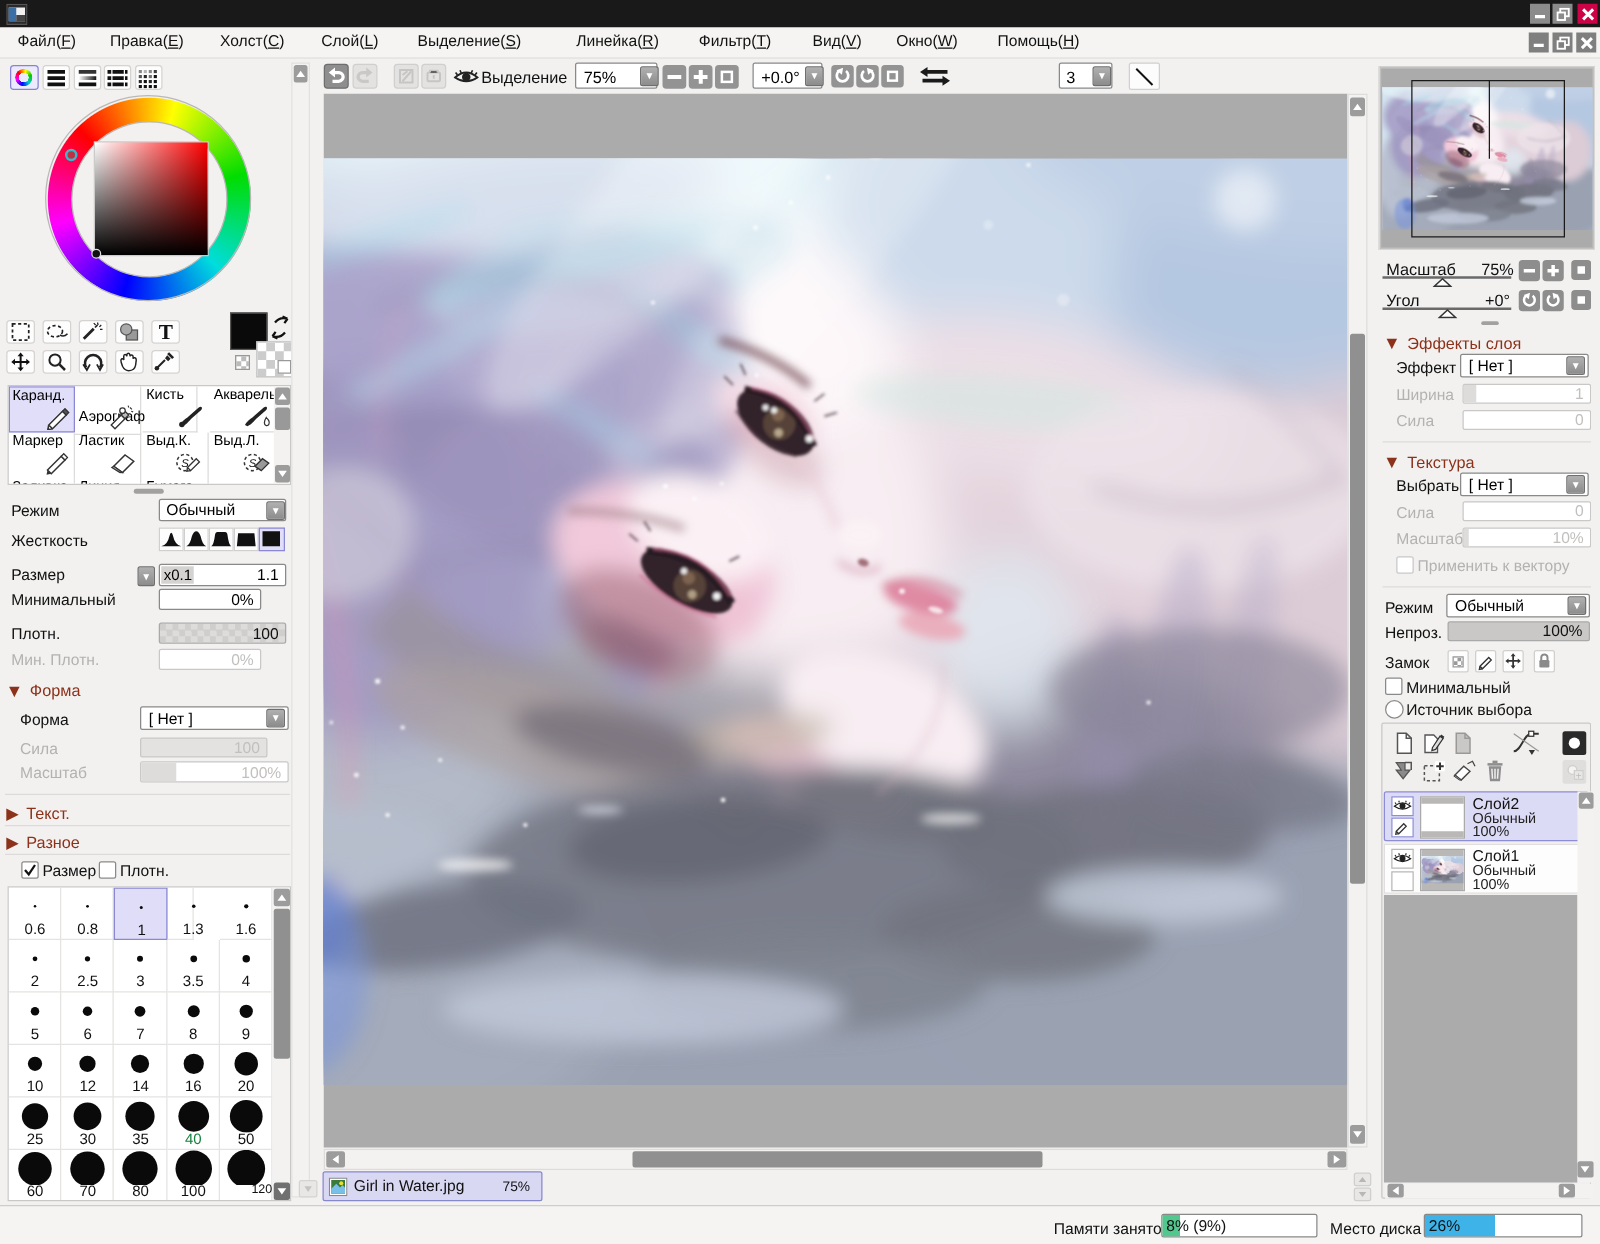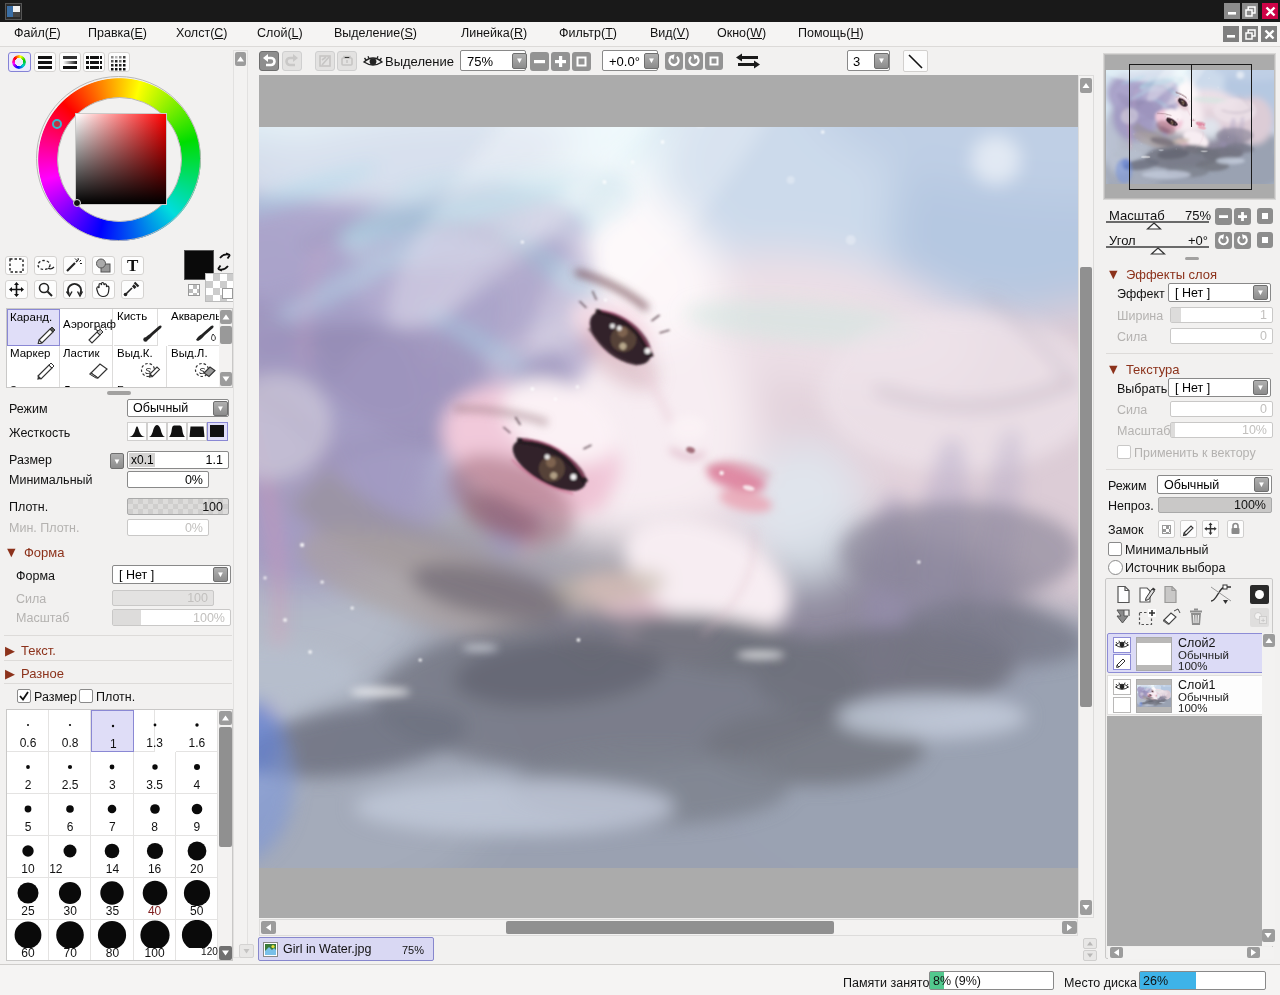--- a/index.html
+++ b/index.html
@@ -588,21 +588,21 @@
       <path d="M6 7 Q10 2 16 4 M16 4 L12 2.2 M16 4 L13.5 7.5" fill="none" stroke="#111" stroke-width="1.8"></path>
       <path d="M14 15 Q10 20 4 18 M4 18 L8 19.8 M4 18 L6.5 14.5" fill="none" stroke="#111" stroke-width="1.8"></path>
     </svg>
   <div class="abs" style="left:188px;top:237px;width:12px;height:12px;border:1px solid #999;background-image:conic-gradient(#bbb 25%,#fff 25% 50%,#bbb 50% 75%,#fff 75%);background-size:8px 8px;"></div>
 
   <div class="abs" style="left:6px;top:261px;width:227px;height:80px;background:#fff;border:1px solid #c9c8c7;overflow:hidden;">
     <div class="abs" style="left:0;top:0;width:53px;height:37px;background:#e0def8;border:1px solid #8a88d4;font-size:11.5px;padding:1px 2px;">Каранд.<svg class="abs" style="left:28px;top:14px" width="22" height="20">
           <path d="M3 16 L14 5 L17 8 L6 19 Z M3 16 L2.2 19.8 L6 19" fill="#fff" stroke="#333" stroke-width="1.2"></path>
           <path d="M14 5 L16 3 L19 6 L17 8 Z" fill="#555" stroke="#333" stroke-width="1"></path>
         </svg></div>
-    <div class="abs" style="left:53px;top:0;width:53px;height:37px;border-right:1px solid #dddcdb;border-bottom:1px solid #dddcdb;font-size:11.5px;padding:9px 3px;">Аэрограф<svg class="abs" style="left:26px;top:15px" width="24" height="20" viewBox="0 0 24 20">
+    <div class="abs" style="left:53px;top:0;width:53px;height:37px;border-right:1px solid #dddcdb;border-bottom:1px solid #dddcdb;font-size:11.5px;padding:19px 3px;">Аэрограф<svg class="abs" style="left:26px;top:15px" width="24" height="20" viewBox="0 0 24 20">
           <path d="M3 16 L11 8 L14 11 L6 19 Z" fill="#fff" stroke="#333" stroke-width="1.1"></path>
           <path d="M11 8 L14 5 L17 8 L14 11 Z" fill="#bbb" stroke="#333" stroke-width="1"></path>
           <circle cx="12" cy="4.5" r="2.2" fill="#fff" stroke="#333" stroke-width="1"></circle>
           <g stroke="#333" stroke-width="0.9">
             <path d="M18 2 L19.5 3.5 M20.5 5.5 L19 5 M16.5 0.5 L17 2"></path>
           </g>
         </svg></div>
     <div class="abs" style="left:107px;top:0;width:44px;height:37px;border-right:1px solid #dddcdb;border-bottom:1px solid #dddcdb;font-size:11.5px;padding:1px 3px;">Кисть<svg class="abs" style="left:27px;top:14px" width="23" height="20" viewBox="0 0 23 20">
           <path d="M3 17 C5 13 8 12 10 10 L18 3 C20 1.5 21.5 3 20 5 L12 12 C10 14 9 16 5 18 Z" fill="#222"></path>
           <circle cx="4.5" cy="16.5" r="2.2" fill="#222"></circle>
@@ -830,21 +830,21 @@
 <div class="abs" style="left:0px;top:126px;width:42.2px;height:42px;border-right:1px solid #e4e3e2;border-bottom:1px solid #e4e3e2;">
         <svg class="abs" style="left:0;top:0" width="42" height="28">
           <circle cx="21" cy="15" r="5.7" fill="#0a0a0a"></circle>
         </svg>
         <div class="abs" style="left:0;top:26px;width:42px;text-align:center;font-size:12px;color:#111;">10</div>
       </div>
 <div class="abs" style="left:42.2px;top:126px;width:42.2px;height:42px;border-right:1px solid #e4e3e2;border-bottom:1px solid #e4e3e2;">
         <svg class="abs" style="left:0;top:0" width="42" height="28">
           <circle cx="21" cy="15" r="6.5" fill="#0a0a0a"></circle>
         </svg>
-        <div class="abs" style="left:0;top:26px;width:42px;text-align:left;font-size:12px;color:#111;">12</div>
+        <div class="abs" style="left:0;top:26px;width:42px;text-align:center;font-size:12px;color:#111;">12</div>
       </div>
 <div class="abs" style="left:84.4px;top:126px;width:42.2px;height:42px;border-right:1px solid #e4e3e2;border-bottom:1px solid #e4e3e2;">
         <svg class="abs" style="left:0;top:0" width="42" height="28">
           <circle cx="21" cy="15" r="7.3" fill="#0a0a0a"></circle>
         </svg>
         <div class="abs" style="left:0;top:26px;width:42px;text-align:center;font-size:12px;color:#111;">14</div>
       </div>
 <div class="abs" style="left:126.6px;top:126px;width:42.2px;height:42px;border-right:1px solid #e4e3e2;border-bottom:1px solid #e4e3e2;">
         <svg class="abs" style="left:0;top:0" width="42" height="28">
           <circle cx="21" cy="15" r="8.1" fill="#0a0a0a"></circle>
@@ -872,21 +872,21 @@
 <div class="abs" style="left:84.4px;top:168px;width:42.2px;height:42px;border-right:1px solid #e4e3e2;border-bottom:1px solid #e4e3e2;">
         <svg class="abs" style="left:0;top:0" width="42" height="28">
           <circle cx="21" cy="15" r="11.7" fill="#0a0a0a"></circle>
         </svg>
         <div class="abs" style="left:0;top:26px;width:42px;text-align:center;font-size:12px;color:#111;">35</div>
       </div>
 <div class="abs" style="left:126.6px;top:168px;width:42.2px;height:42px;border-right:1px solid #e4e3e2;border-bottom:1px solid #e4e3e2;">
         <svg class="abs" style="left:0;top:0" width="42" height="28">
           <circle cx="21" cy="15" r="12.3" fill="#0a0a0a"></circle>
         </svg>
-        <div class="abs" style="left:0;top:26px;width:42px;text-align:center;font-size:12px;color:#7f1d1d;">40</div>
+        <div class="abs" style="left:0;top:26px;width:42px;text-align:center;font-size:12px;color:#15803d;">40</div>
       </div>
 <div class="abs" style="left:168.8px;top:168px;width:42.2px;height:42px;border-right:1px solid #e4e3e2;border-bottom:1px solid #e4e3e2;">
         <svg class="abs" style="left:0;top:0" width="42" height="28">
           <circle cx="21" cy="15" r="13.1" fill="#0a0a0a"></circle>
         </svg>
         <div class="abs" style="left:0;top:26px;width:42px;text-align:center;font-size:12px;color:#111;">50</div>
       </div>
 <div class="abs" style="left:0px;top:210px;width:42.2px;height:42px;border-right:1px solid #e4e3e2;border-bottom:1px solid #e4e3e2;">
         <svg class="abs" style="left:0;top:0" width="42" height="28">
           <circle cx="21" cy="15" r="13.4" fill="#0a0a0a"></circle>

